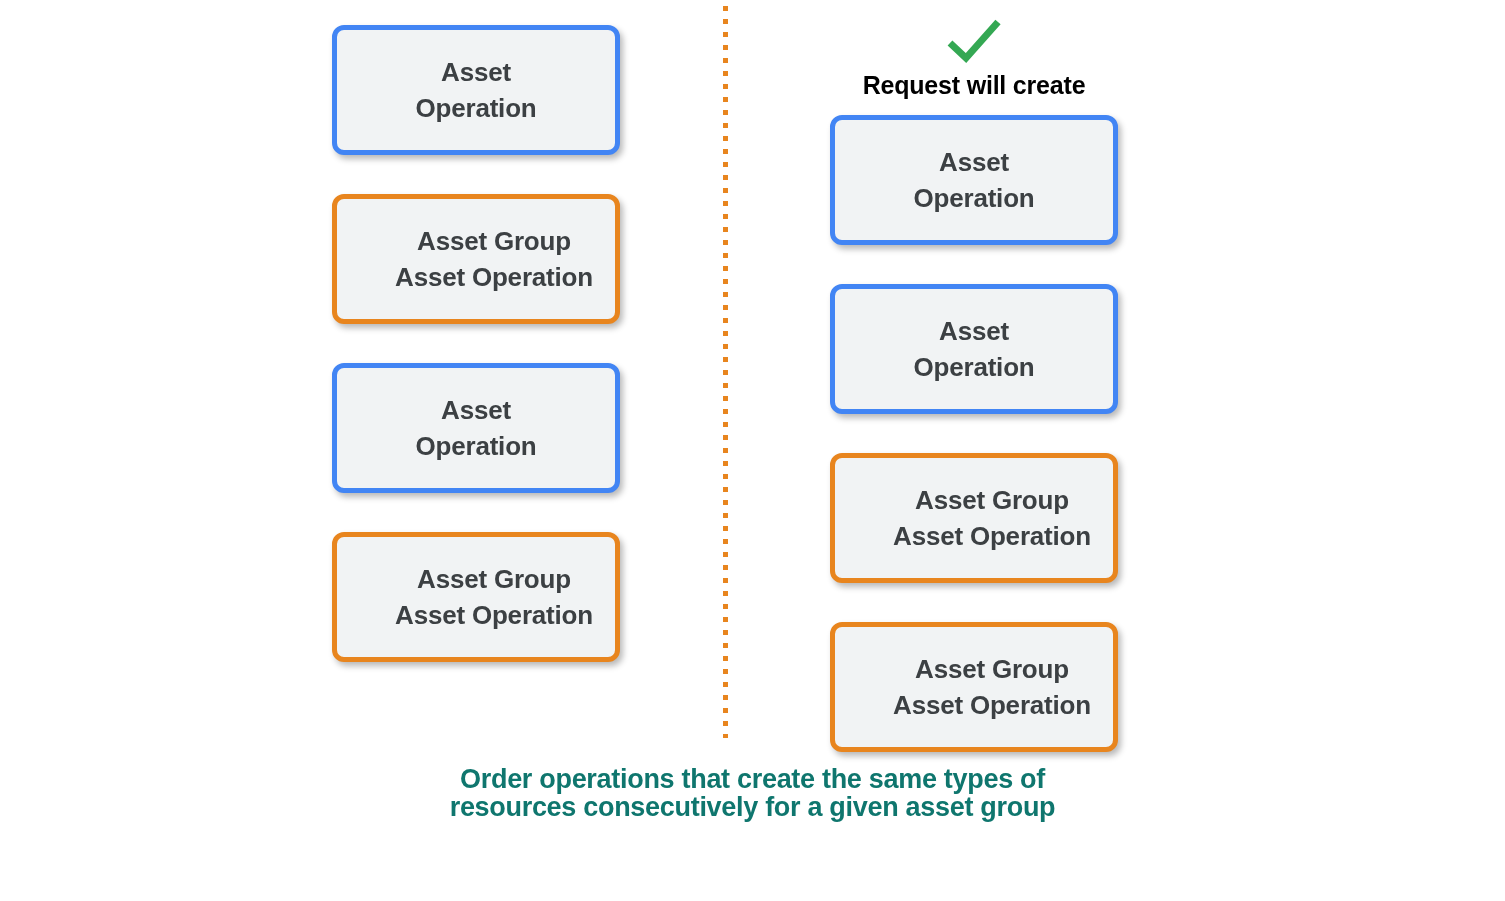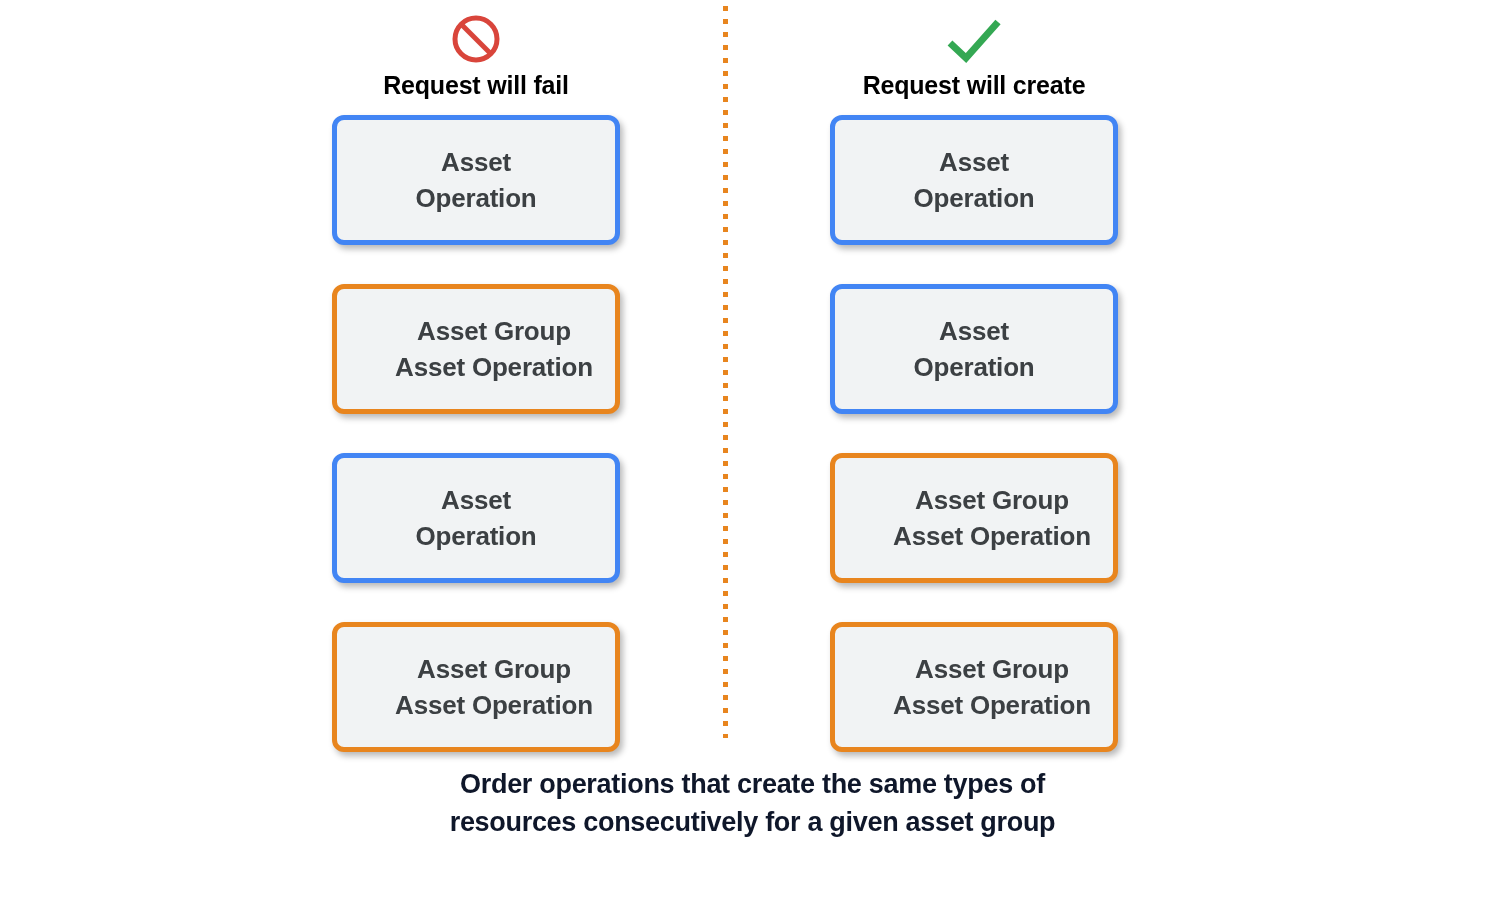--- a/index.html
+++ b/index.html
@@ -104,43 +104,34 @@
 
   
   .caption {
     position: absolute;
     left: 0;
     right: 0;
     top: 765px;
     text-align: center;
     font-size: 27px;
     font-weight: bold;
-    color: #0f172a;
-    line-height: 38px;
+    color: #0f766e;
+    line-height: 28px;
     letter-spacing: -0.3px;
     white-space: pre-line;
   }
 </style>
 </head>
 <body>
 
 <div class="stage">
 
   <div class="divider"></div>
 
   <div class="column left">
-    <div class="col-head">
-      <div class="head-icon">
-        <svg width="52" height="52" viewBox="0 0 52 52" aria-hidden="true">
-          <circle cx="26" cy="26" r="21" fill="none" stroke="#D9453B" stroke-width="5"></circle>
-          <line x1="12" y1="12" x2="40" y2="40" stroke="#D9453B" stroke-width="5" stroke-linecap="butt"></line>
-        </svg>
-      </div>
-      <div class="head-label">Request will fail</div>
-    </div>
 
     <div class="box-list">
       <div class="op-box blue">
         <span class="op-text">Asset
 Operation</span>
       </div>
       <div class="op-box orange">
         <span class="op-text">Asset Group
 Asset Operation</span>
       </div>

